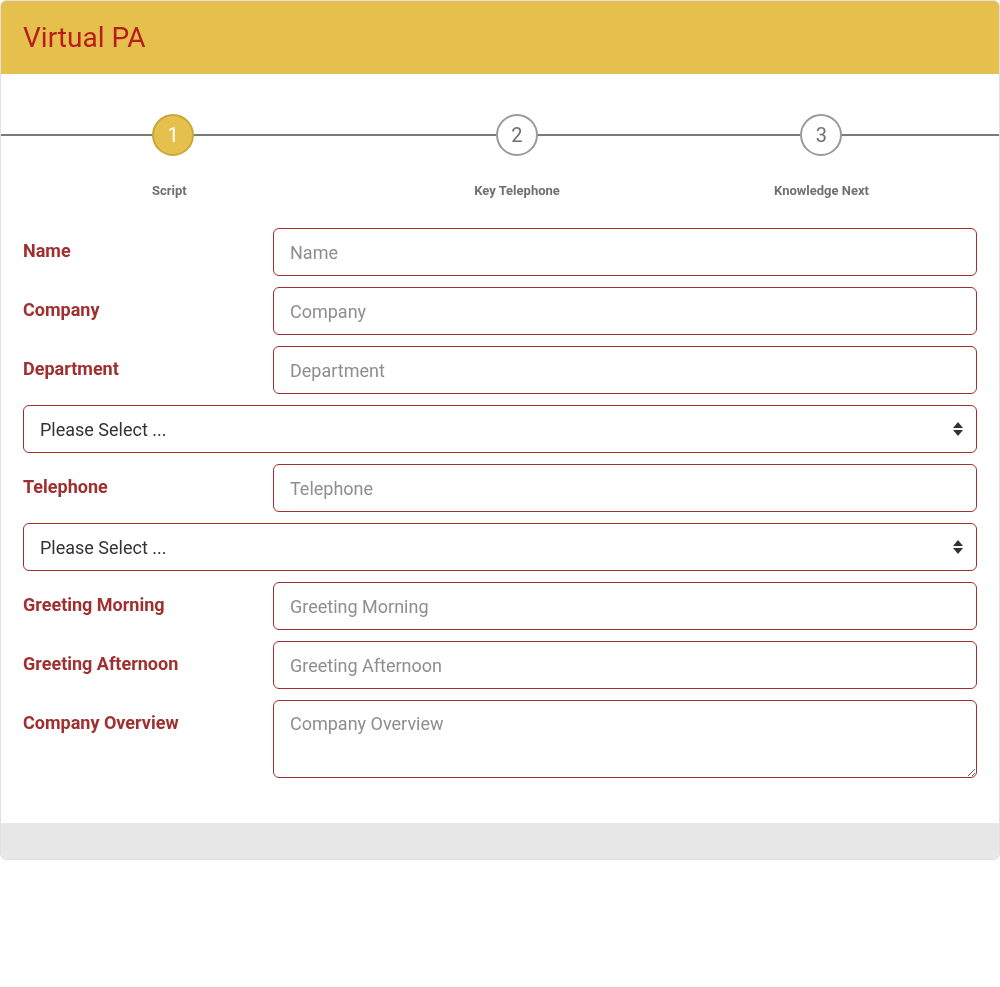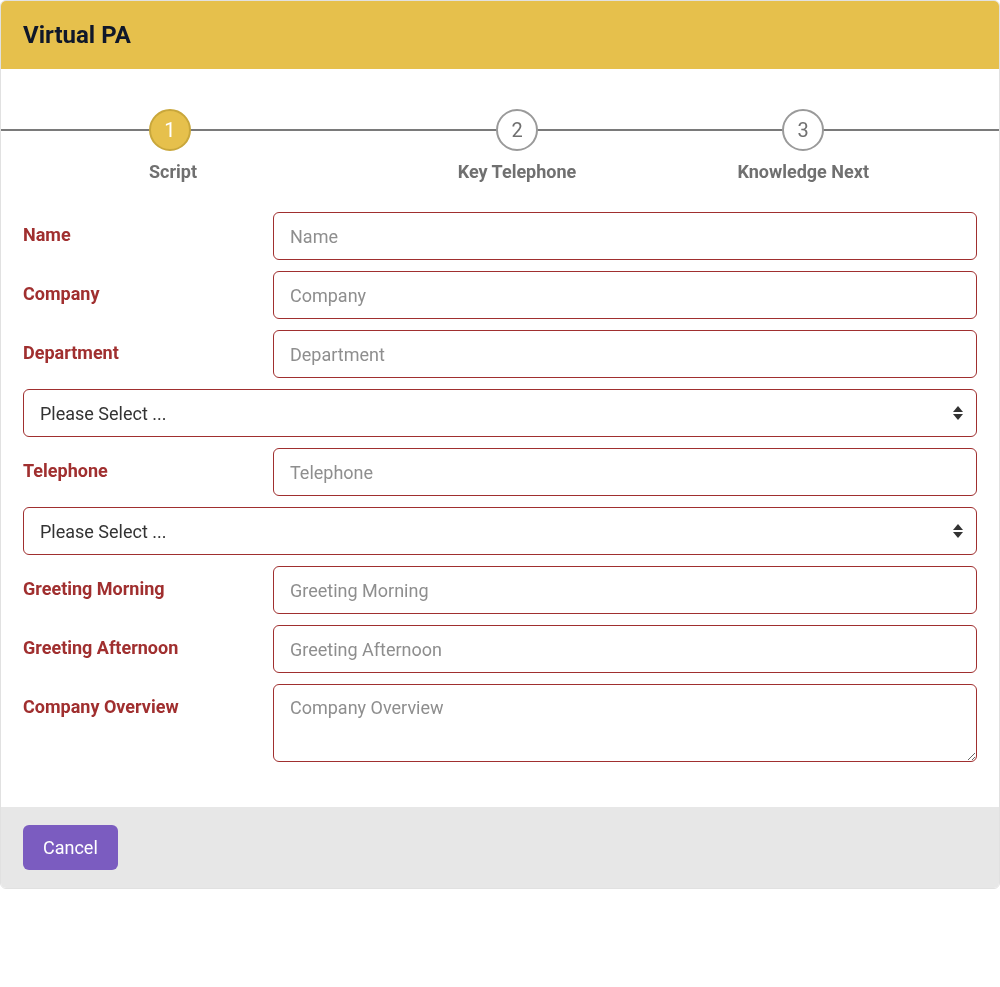--- a/index.html
+++ b/index.html
@@ -13,23 +13,23 @@
       width: 1000px;
       border: 1px solid #e1e1e1;
       border-radius: 6px;
       overflow: hidden;
     }
     .header {
       background: #e6c04c;
       padding: 20px 22px;
     }
     .header-title {
-      color: #0f172a;
-      font-size: 24px;
-      font-weight: 700;
+      color: #b91c1c;
+      font-size: 28px;
+      font-weight: 400;
     }
     .stepper {
       position: relative;
       display: flex;
       justify-content: space-between;
       align-items: flex-start;
       padding: 40px 0 10px 0;
       margin: 0;
     }
     .stepper-line {
@@ -82,22 +82,22 @@
       font-size: 20px;
       color: #707070;
       font-weight: 400;
     }
     .step-circle.active {
       background: #e6c04c;
       border-color: #c9a73b;
       color: #fff;
     }
     .step-label {
-      margin-top: 10px;
-      font-size: 18px;
+      margin-top: 27px;
+      font-size: 13px;
       font-weight: 700;
       color: #707070;
     }
     .form-area {
       padding: 20px 22px 30px 22px;
     }
     .form-row {
       display: flex;
       align-items: flex-start;
       margin-bottom: 11px;
@@ -293,14 +293,13 @@
   <div class="form-row">
     <div class="form-label">Company Overview</div>
     <div class="form-control-wrap">
       <textarea class="form-textarea" placeholder="Company Overview" style=""></textarea>
     </div>
   </div>
 
 </div>
 
 <div class="footer">
-  <button class="btn btn-cancel">Cancel</button>
 </div>
 
 </body></html>

